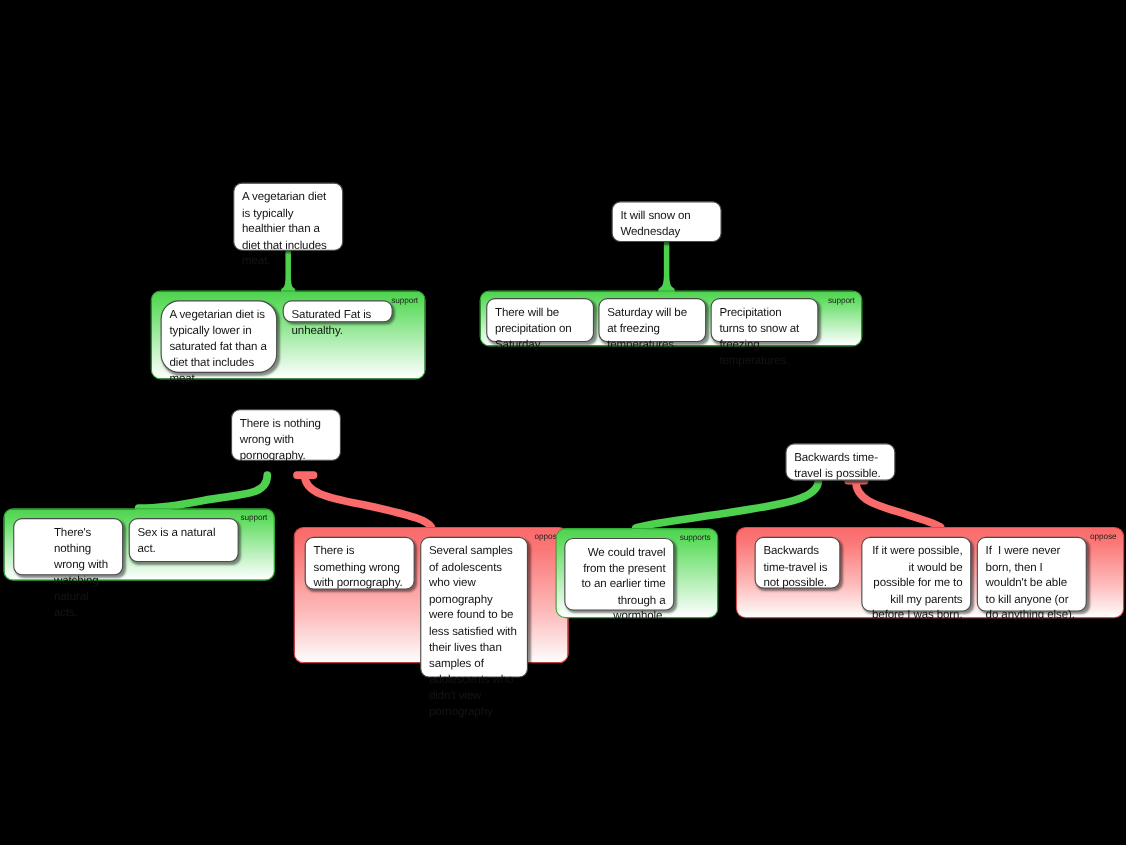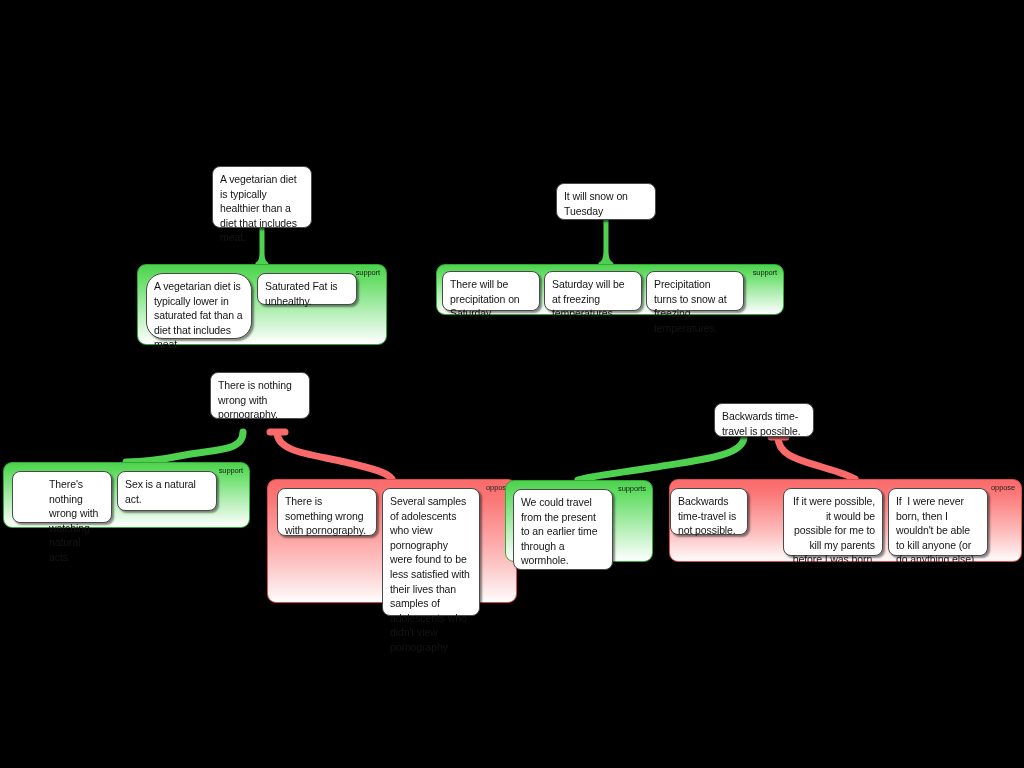--- a/index.html
+++ b/index.html
@@ -91,24 +91,24 @@
     <path d="M744,437 C744,456 700,460 650,468 C610,474 585,477 578,480" fill="none" stroke="#4ed14e" stroke-width="7" stroke-linecap="round"></path>
 
     <path d="M771,437 L786,437 M778,437 C778,456 800,460 825,468 C845,474 852,477 855,479" fill="none" stroke="#fa6a6a" stroke-width="7" stroke-linecap="round"></path>
   </svg>
 
   <div class="claim root" style="left:212px; top:166px; width:100px; height:62px;">A vegetarian diet is typically healthier than a diet that includes meat.</div>
 
   <div class="group support" style="left:137px; top:264px; width:250px; height:81px;">
     <span class="group-label">support</span>
     <div class="claim" style="left:8px; top:8px; width:106px; height:66px;border-radius:17px;">A vegetarian diet is typically lower in saturated fat than a diet that includes meat.</div>
-    <div class="claim" style="left:119px; top:8px; width:100px; height:32px;">Saturated Fat is unhealthy.</div>
+    <div class="claim" style="left:119px; top:8px; width:100px; height:20px;">Saturated Fat is unhealthy.</div>
   </div>
 
-  <div class="claim root" style="left:556px; top:183px; width:100px; height:37px;">It will snow on Tuesday</div>
+  <div class="claim root" style="left:556px; top:183px; width:100px; height:37px;">It will snow on Wednesday</div>
 
   <div class="group support" style="left:436px; top:264px; width:348px; height:51px;">
     <span class="group-label">support</span>
     <div class="claim" style="left:107px; top:6px; width:98px; height:40px;">Saturday will be at freezing temperatures.</div>
     <div class="claim" style="left:5px; top:6px; width:98px; height:40px;">There will be precipitation on Saturday</div>
     <div class="claim" style="left:209px; top:6px; width:98px; height:40px;">Precipitation turns to snow at freezing temperatures.</div>
   </div>
 
   <div class="claim root" style="left:210px; top:372px; width:100px; height:47px;">There is nothing wrong with pornography.</div>
 
@@ -121,23 +121,23 @@
   <div class="group oppose" style="left:267px; top:479px; width:250px; height:124px;">
     <span class="group-label">oppose</span>
     <div class="claim" style="left:9px; top:8px; width:100px; height:48px;">There is something wrong with pornography.</div>
     <div class="claim" style="left:114px; top:8px; width:98px; height:128px;">Several samples of adolescents who view pornography were found to be less satisfied with their lives than samples of adolescents who didn't view pornography</div>
   </div>
 
   <div class="claim root" style="left:714px; top:403px; width:100px; height:34px;">Backwards time-travel is possible.</div>
 
   <div class="group support" style="left:505px; top:480px; width:148px; height:82px;">
     <span class="group-label">supports</span>
-    <div class="claim" style="left:7px; top:8px; width:100px; height:81px;">We could travel from the present to an earlier time through a wormhole.</div>
+    <div class="claim" style="left:7px; top:8px; width:100px; height:66px;text-align:right;">We could travel from the present to an earlier time through a wormhole.</div>
   </div>
 
   <div class="group oppose" style="left:669px; top:479px; width:353px; height:83px;">
     <span class="group-label">oppose</span>
-    <div class="claim" style="left:0; top:8px; width:78px; height:47px;">Backwards time-travel is not possible.</div>
+    <div class="claim" style="left:16px; top:8px; width:78px; height:47px;">Backwards time-travel is not possible.</div>
     <div class="claim" style="left:113px; top:8px; width:100px; height:68px;text-align:right;">If it were possible, it would be possible for me to kill my parents before I was born.</div>
     <div class="claim" style="left:218px; top:8px; width:100px; height:68px;">If  I were never born, then I wouldn't be able to kill anyone (or do anything else).</div>
   </div>
 
 </div>
 
 </body></html>

